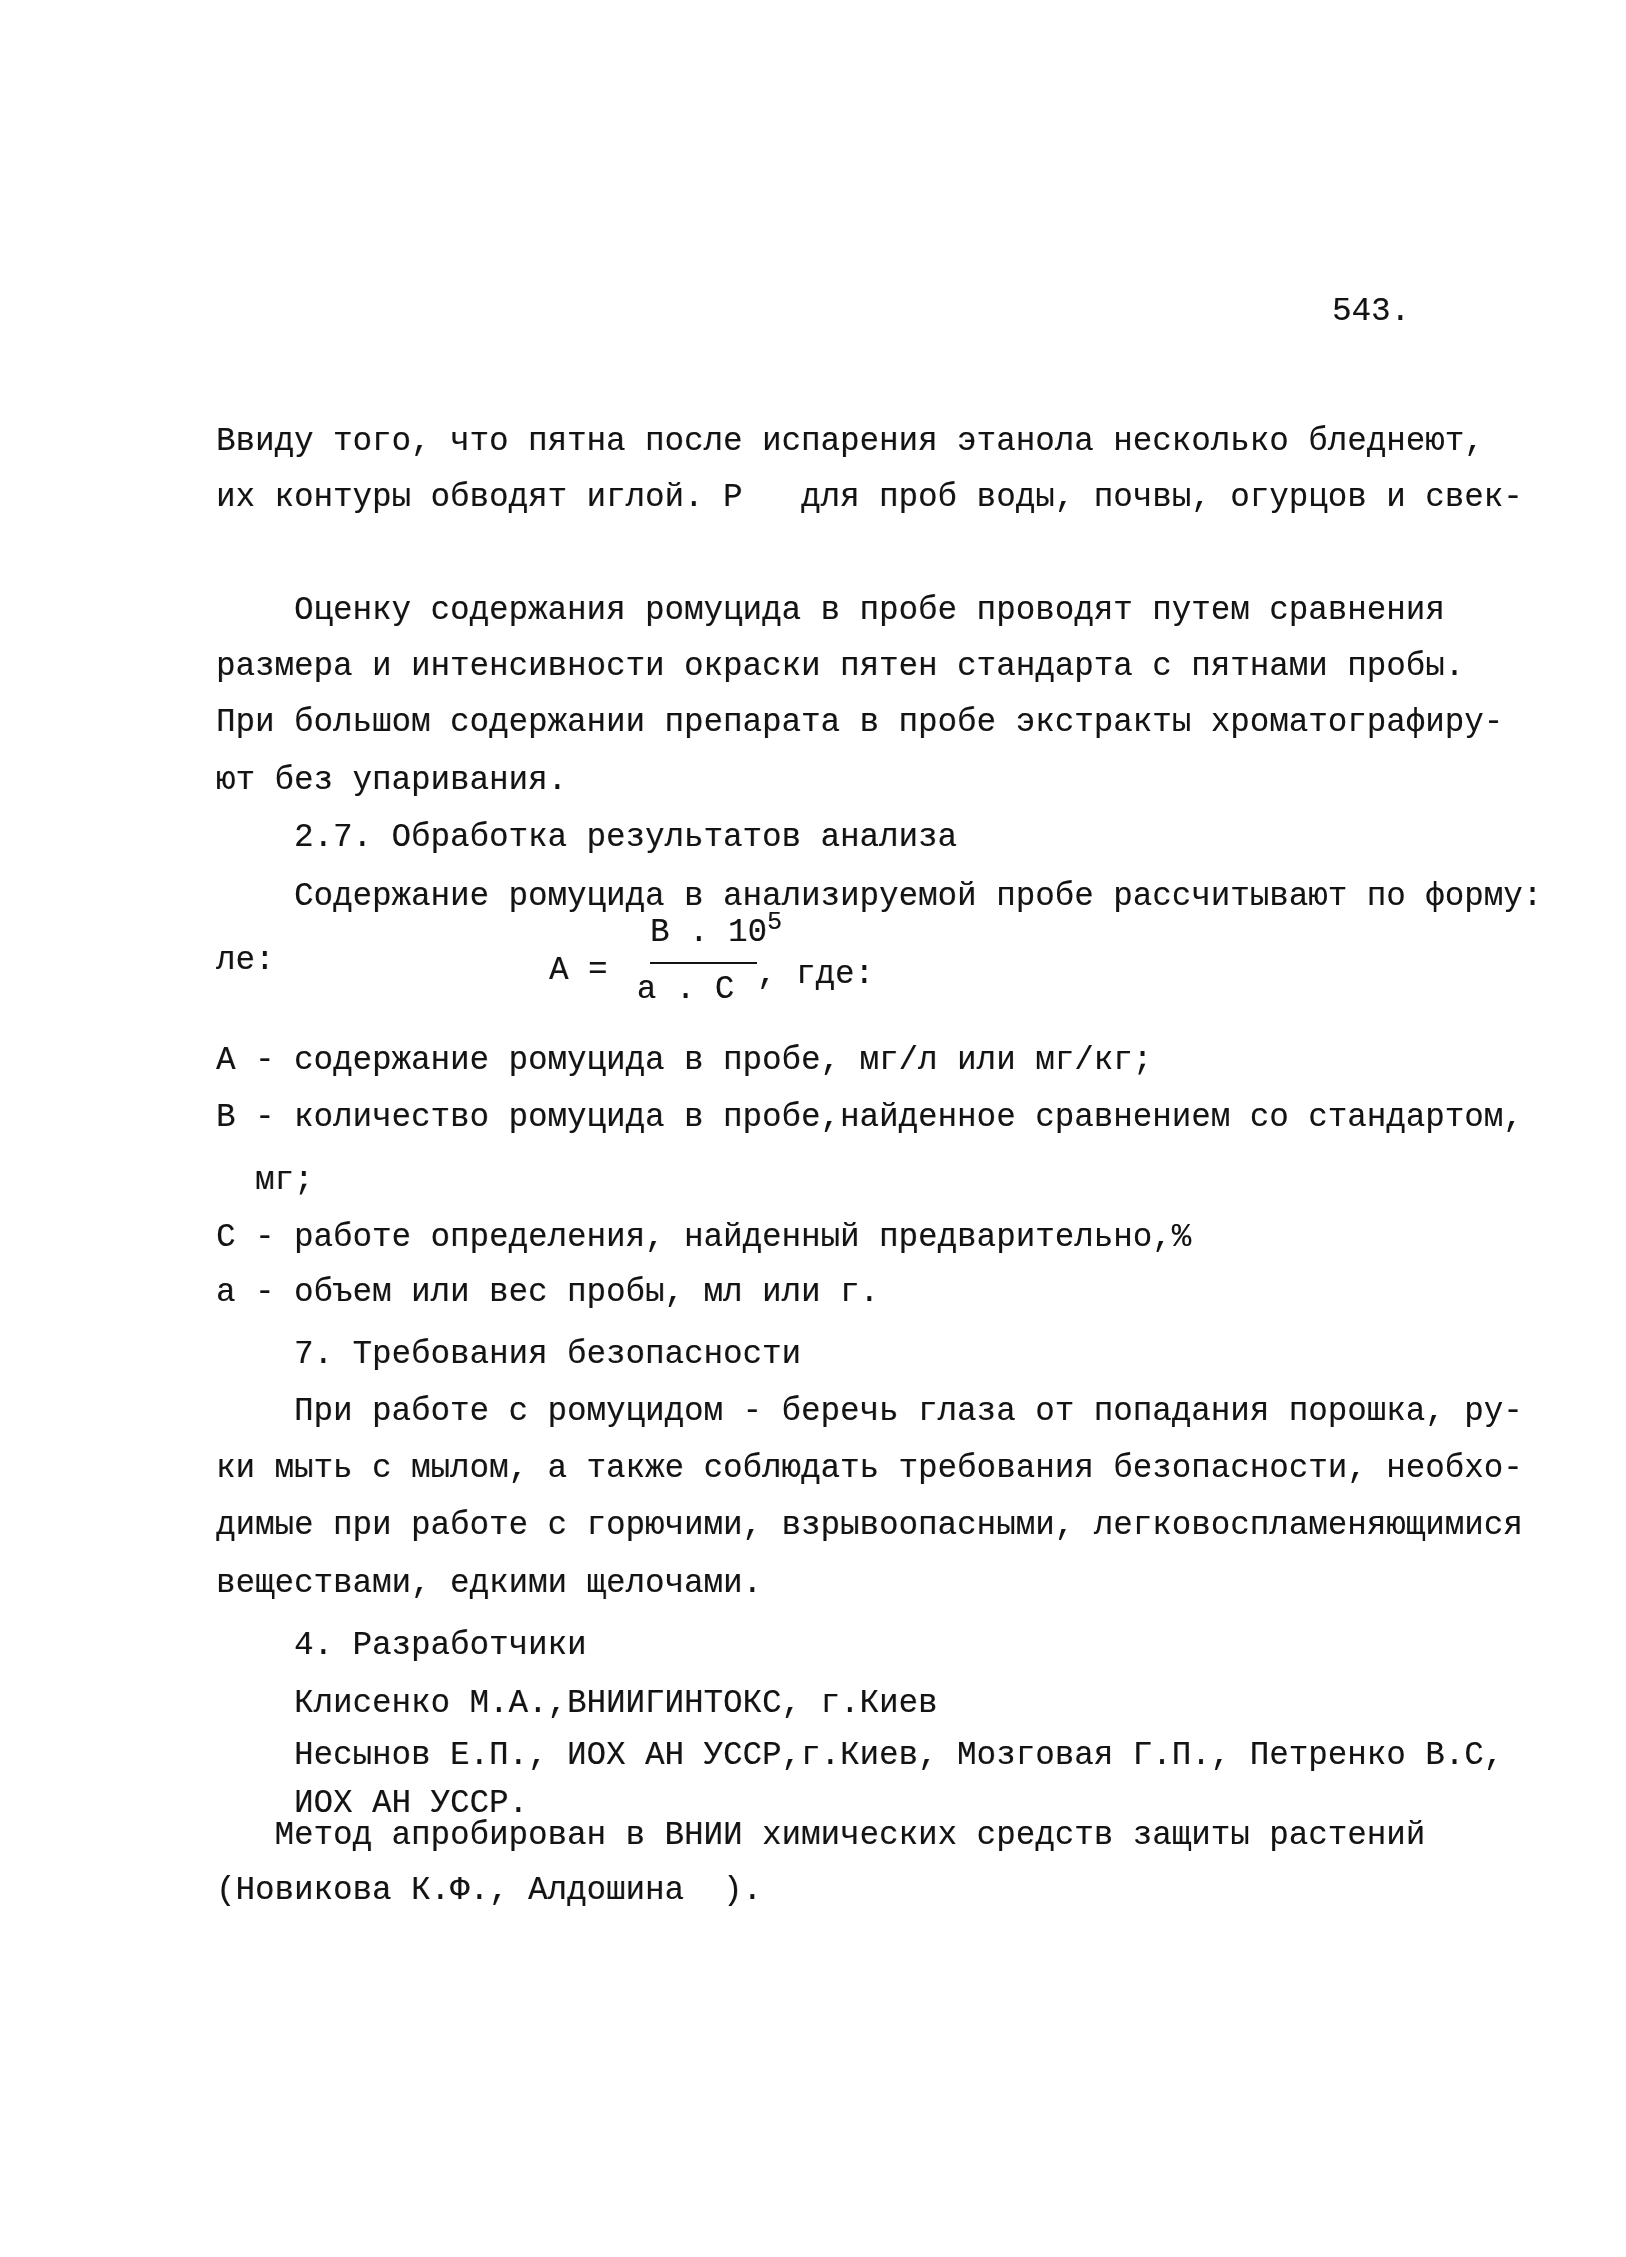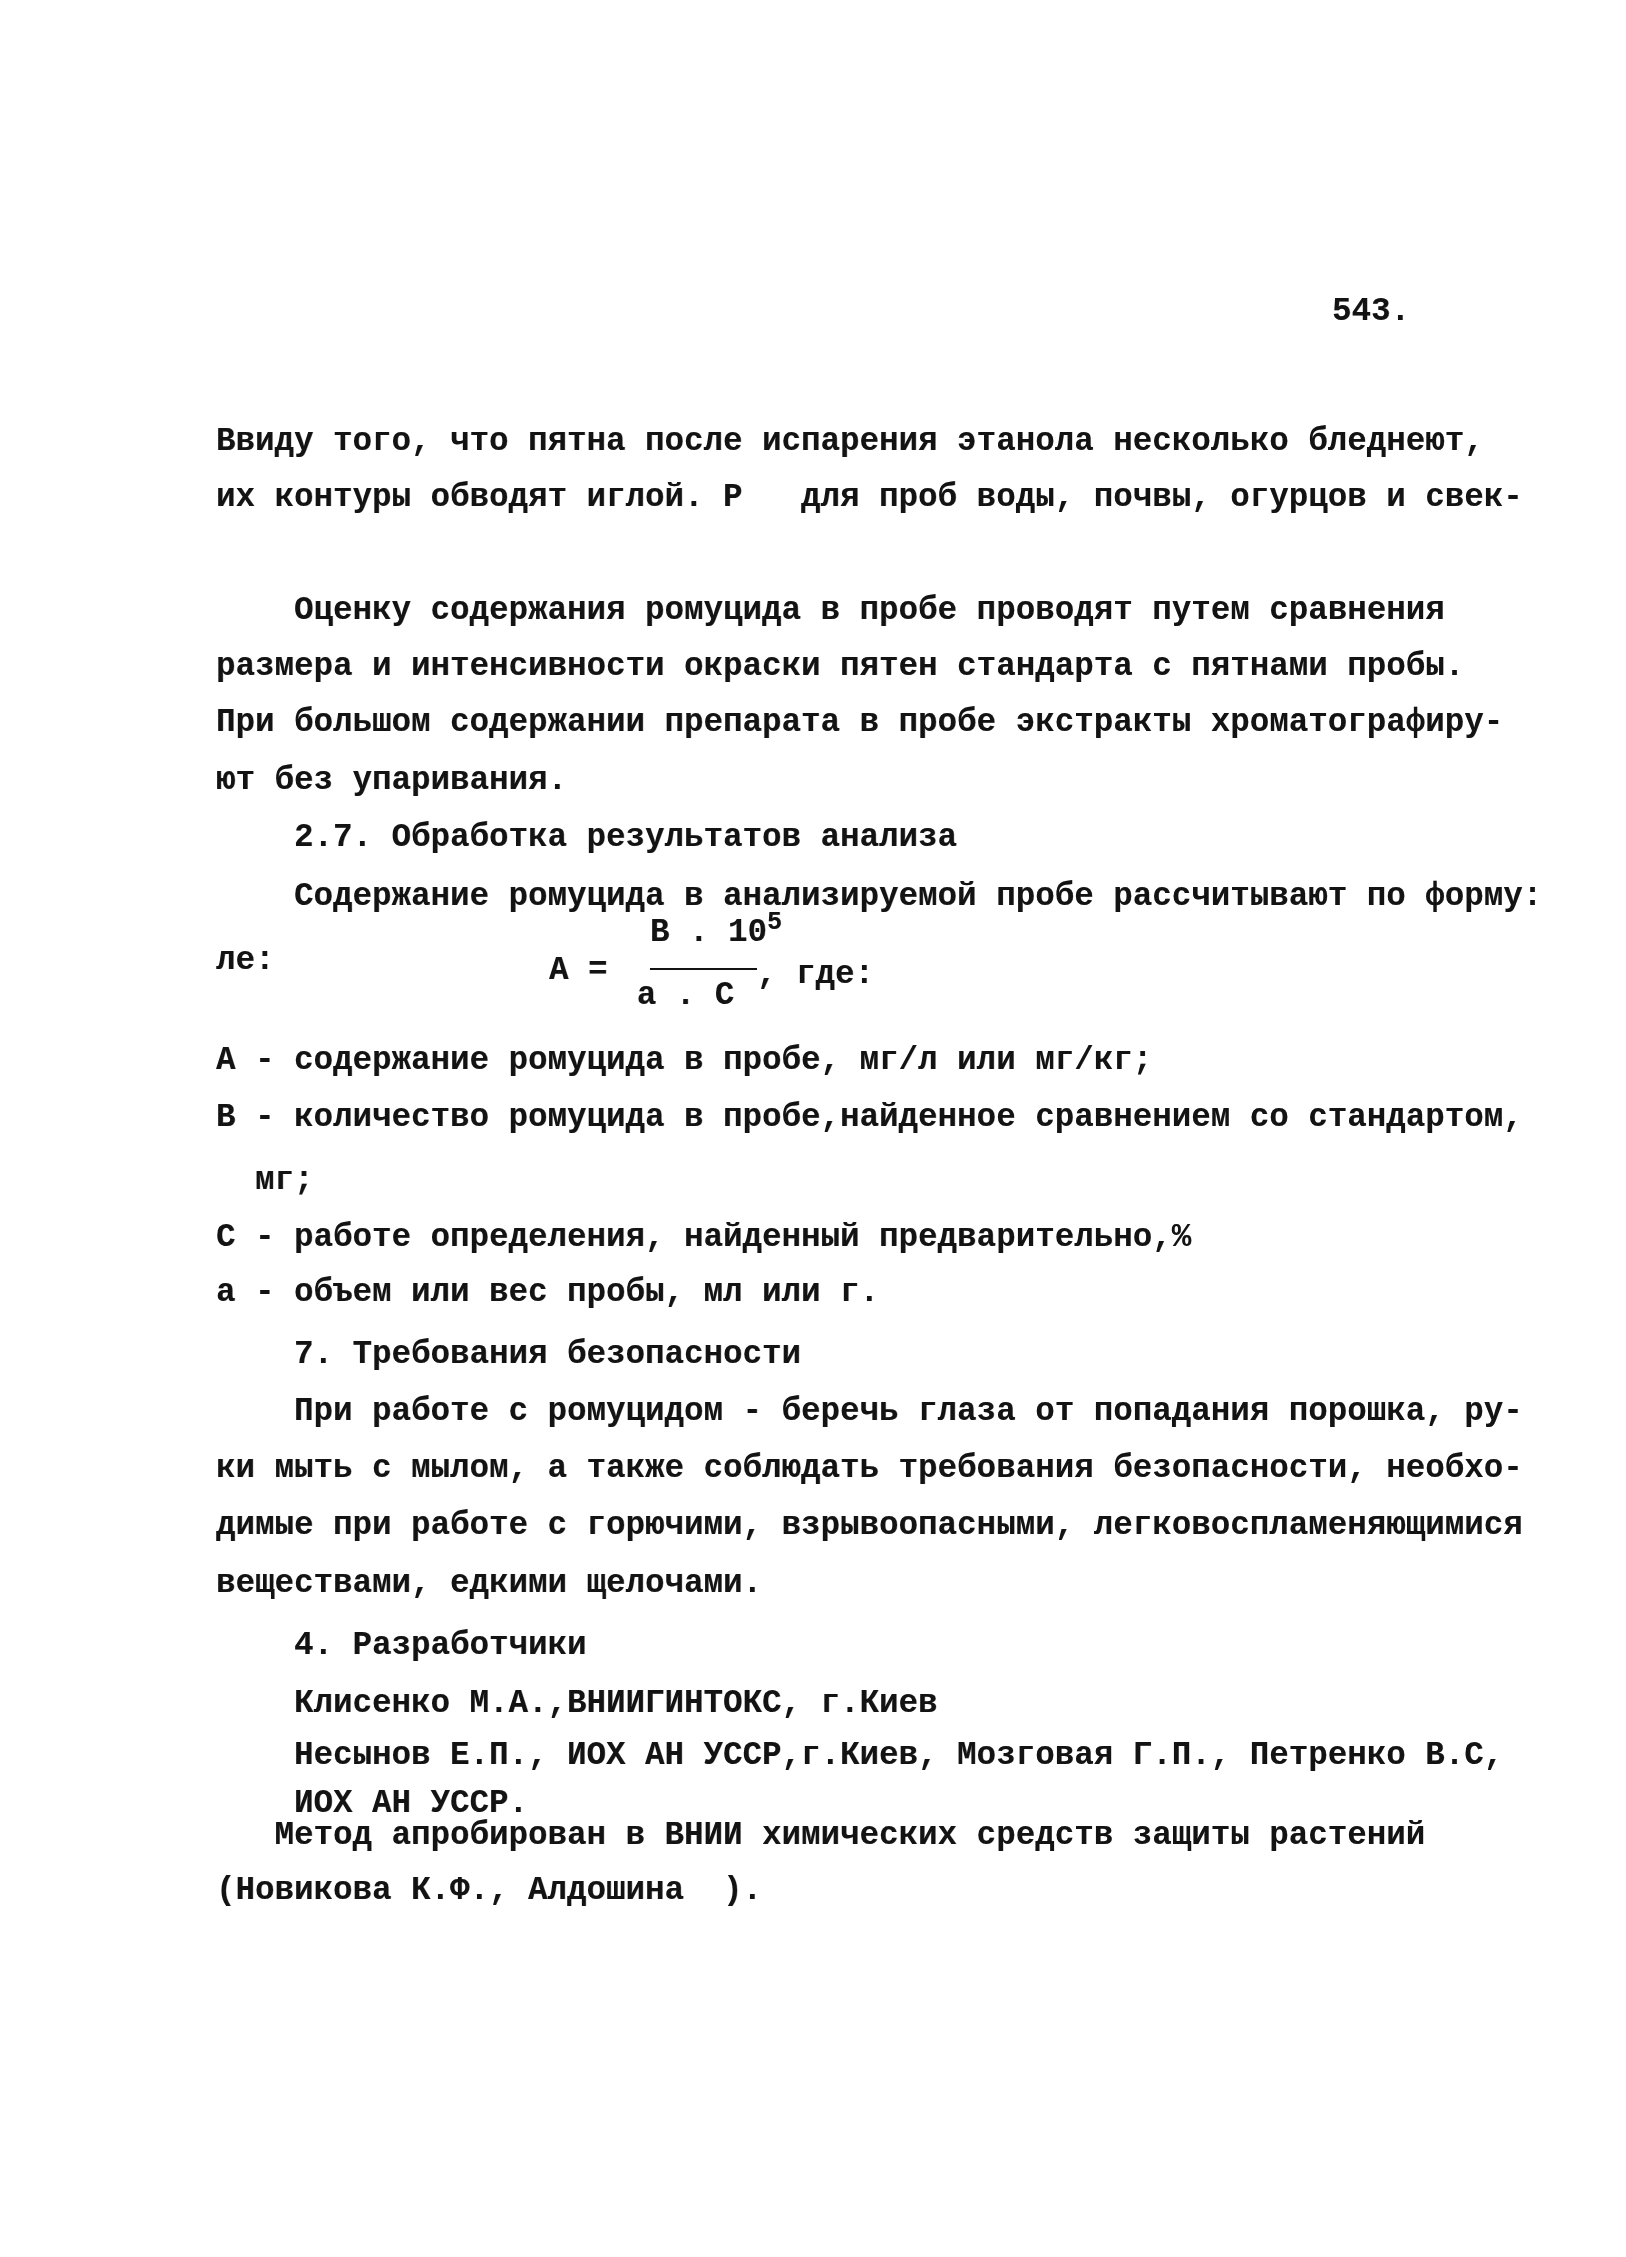--- a/index.html
+++ b/index.html
@@ -7,21 +7,21 @@
     padding:0;
     background:#e8e8e8;
   }
   .sheet{
     position:relative;
     width:1627px;
     height:2258px;
     background:#ffffff;
     overflow:hidden;
     font-family:"Liberation Mono","DejaVu Sans Mono",monospace;
-    font-weight:bold;
+    font-weight:normal;
     color:#131313;
     text-shadow:0.4px 0.4px 0 rgba(0,0,0,0.35);
   }
   .pagenum{
     position:absolute;
     left:1332px;
     top:293px;
     font-size:32.5px;
     white-space:pre;
   }
@@ -41,21 +41,21 @@
   }
   .f-frac{
     position:absolute;
     left:614px;
     top:908px;
     width:143px;
     text-align:center;
     font-size:32.5px;
   }
   .f-num{
-    padding-bottom:17px;
+    padding-bottom:11px;
     border-bottom:2.9px solid #131313;
     white-space:pre;
     margin-left:36px;
   }
   .f-num sup{
     font-size:25px;
   }
   .f-den{
     padding-top:7.6px;
     white-space:pre;

